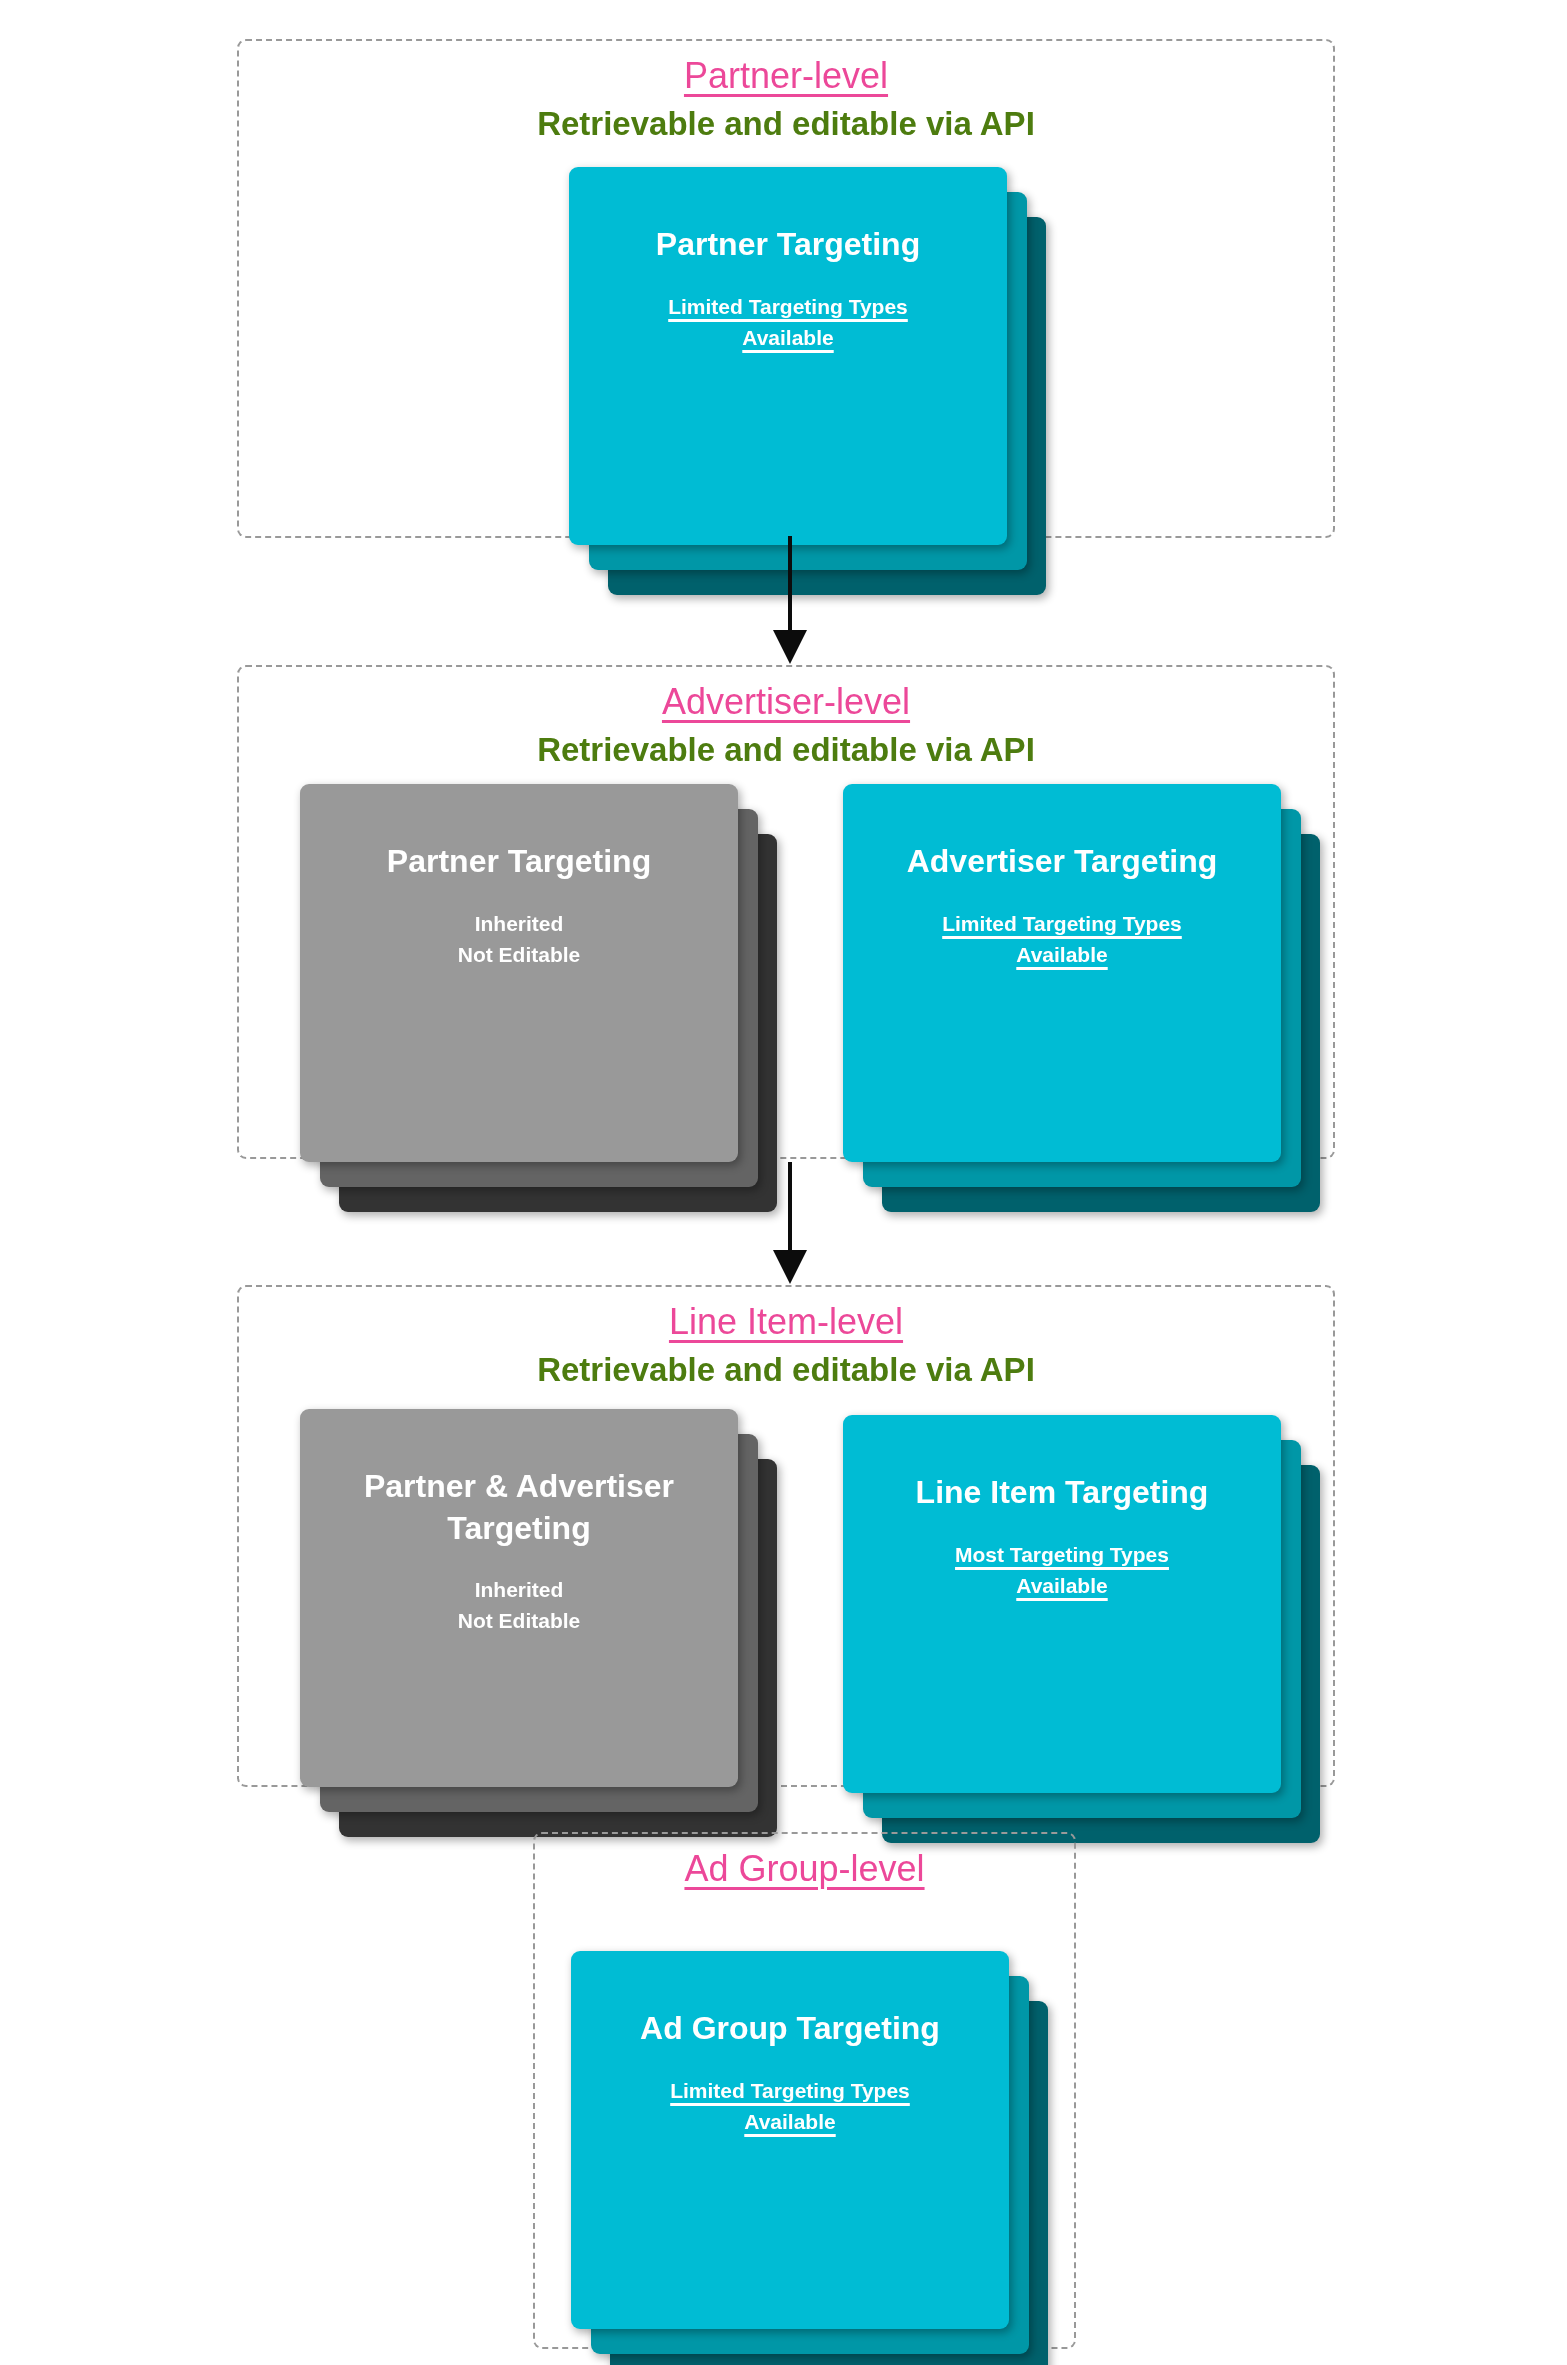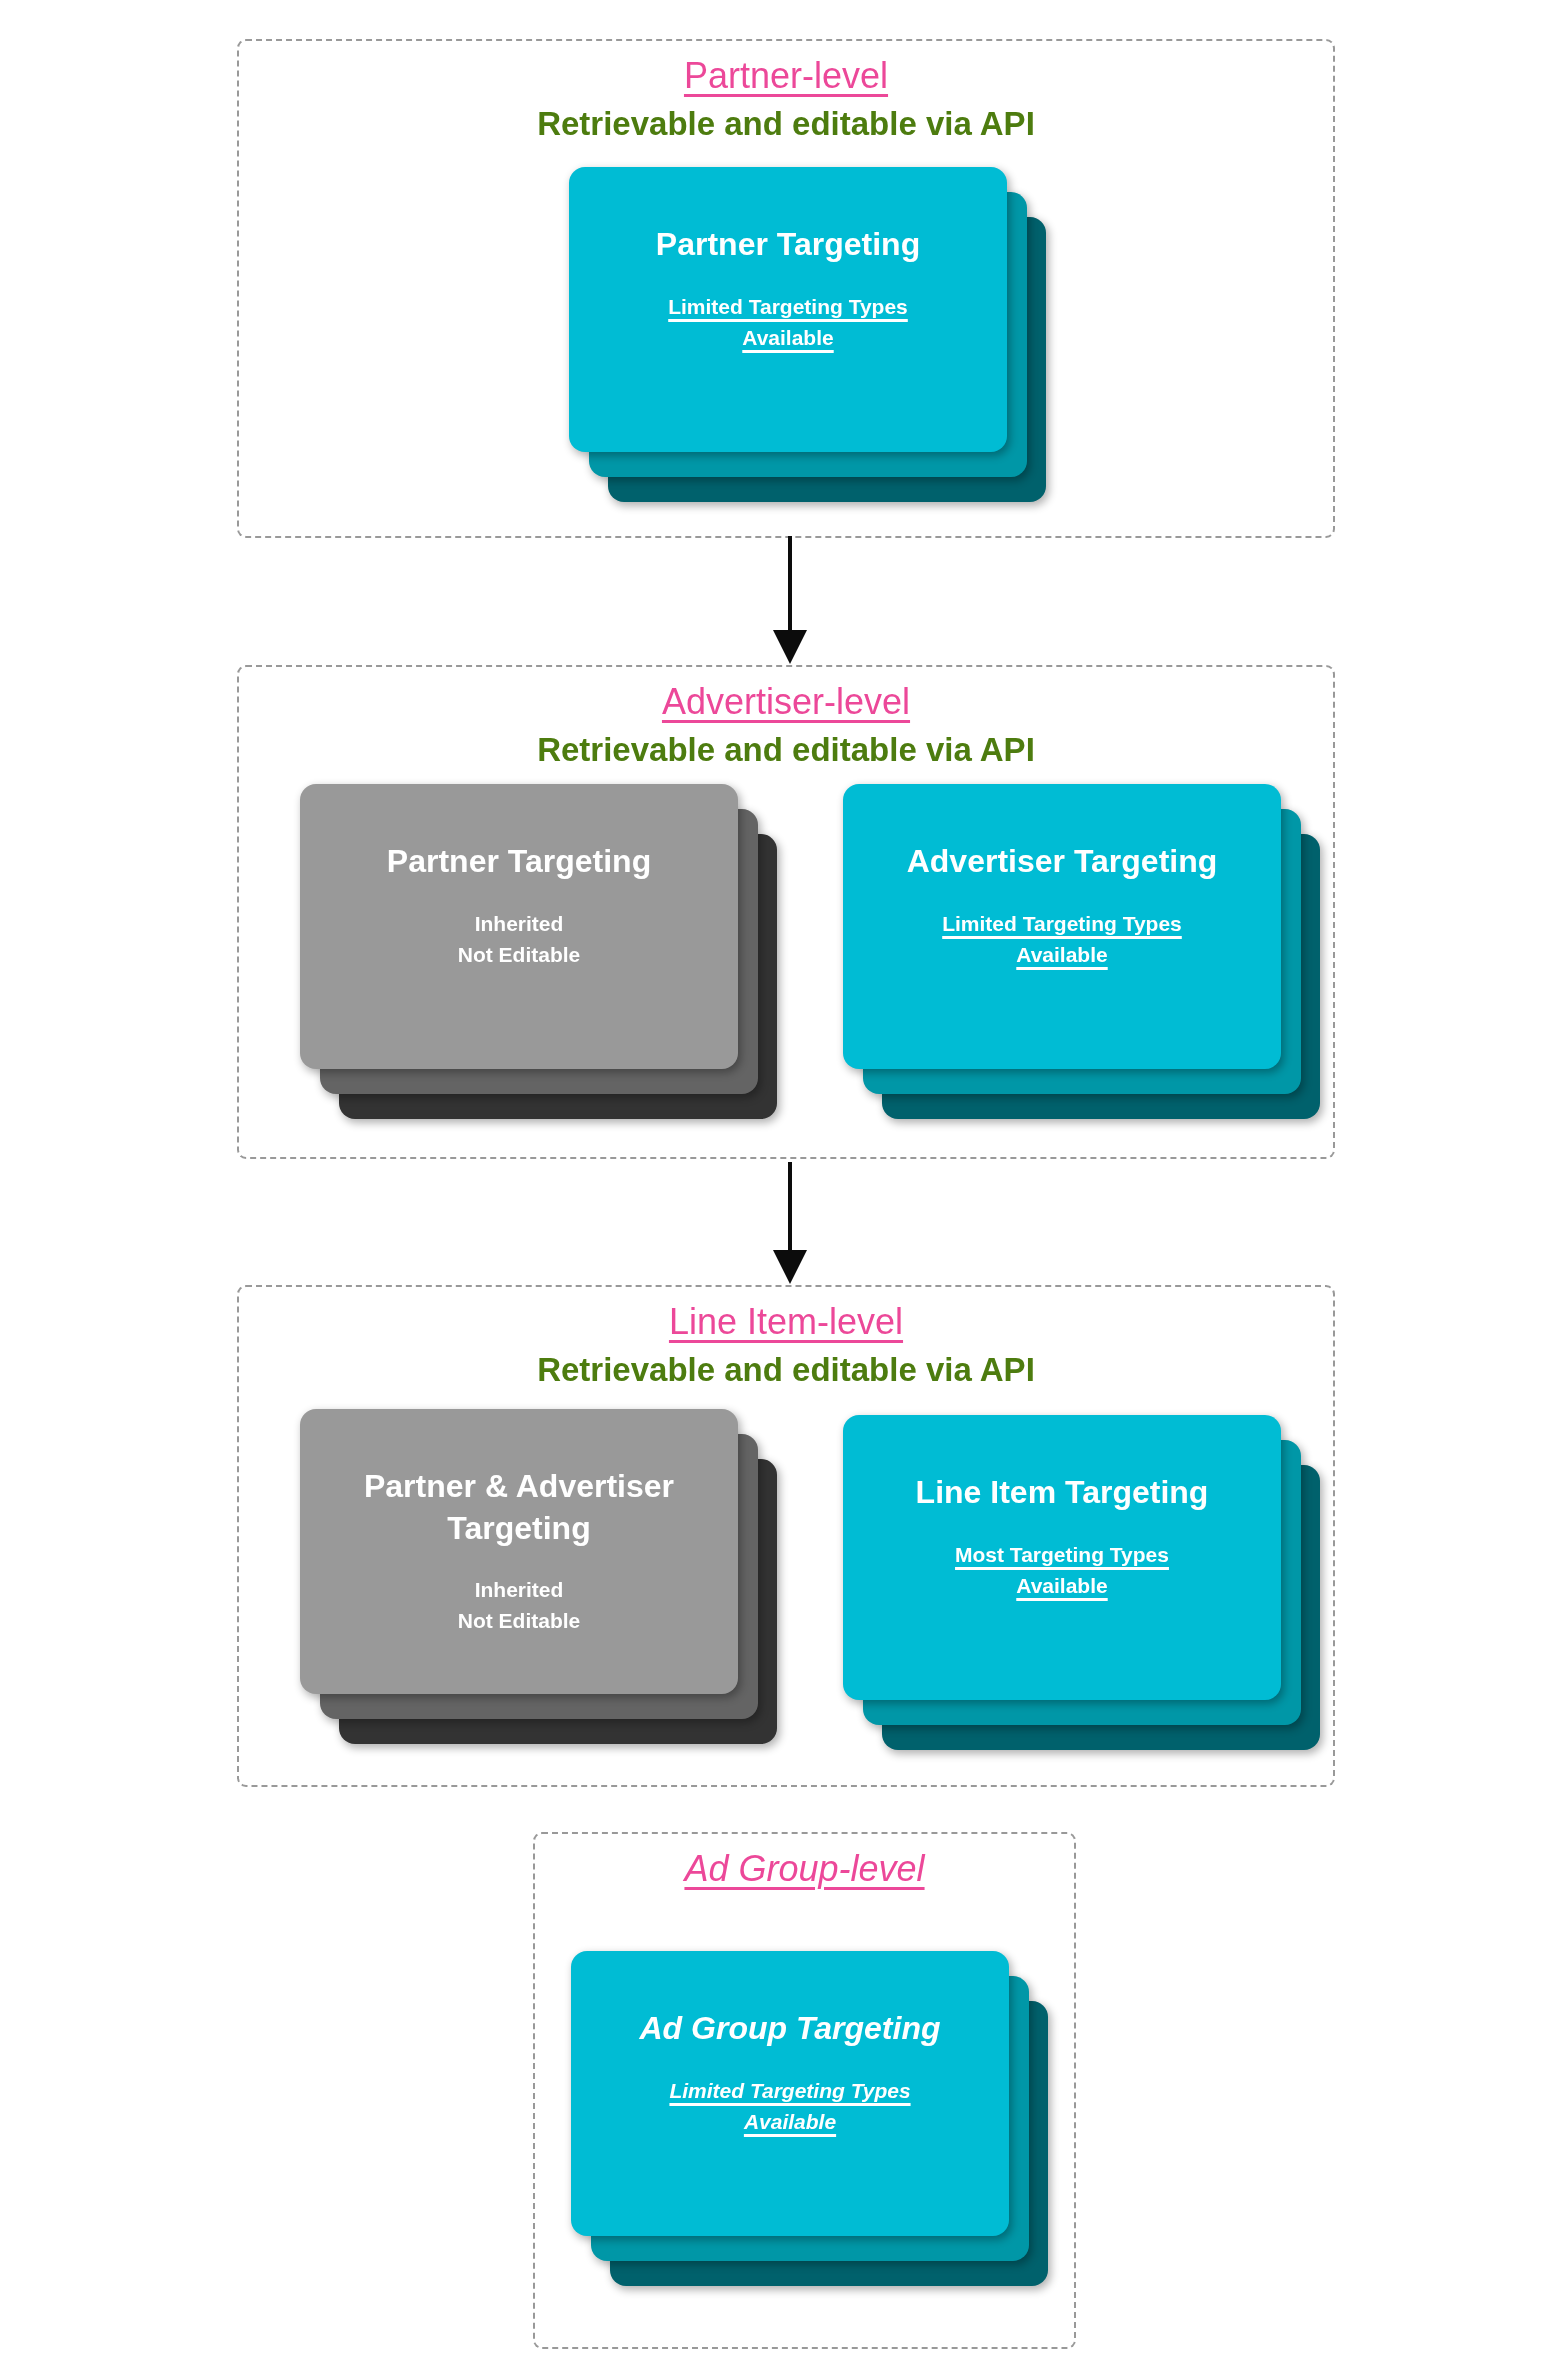--- a/index.html
+++ b/index.html
@@ -36,22 +36,22 @@
     font-weight: bold;
     color: #4d7c0f;
   }
   .sec-sub.red { color: #FB2C0D; }
 
   
   .stack { position: absolute; width: 477px; height: 345px; }
   .layer {
     position: absolute;
     width: 438px;
-    height: 285px;
-    border-radius: 16px;
+    height: 378px;
+    border-radius: 9px;
     box-shadow: 2.7px 3.6px 8px rgba(0,0,0,0.30);
   }
   .layer.back { left: 39px; top: 50px; }
   .layer.mid  { left: 19.6px; top: 25px; }
   .layer.front {
     left: 0; top: 0;
     box-sizing: border-box;
     padding: 57px 18px 0 18px;
     display: flex;
     flex-direction: column;
@@ -197,21 +197,21 @@
           <span class="line">Line Item Targeting</span>
         </div>
         <div class="card-sub u">
           <span class="line">Most Targeting Types</span>
           <span class="line">Available</span>
         </div>
       </div>
     </div>
   </div>
 
-  <div class="section" style="left:533px; top:1832px; width:543px; height:517px;font-style:italic;">
+  <div class="section" style="left:533px; top:1832px; width:543px; height:517px;">
     <div class="sec-head">
       <div class="sec-title">Ad Group-level</div>
     </div>
     <div class="stack cyan" style="left:36px; top:117px;">
       <div class="layer back"></div>
       <div class="layer mid"></div>
       <div class="layer front">
         <div class="card-title">
           <span class="line">Ad Group Targeting</span>
         </div>

